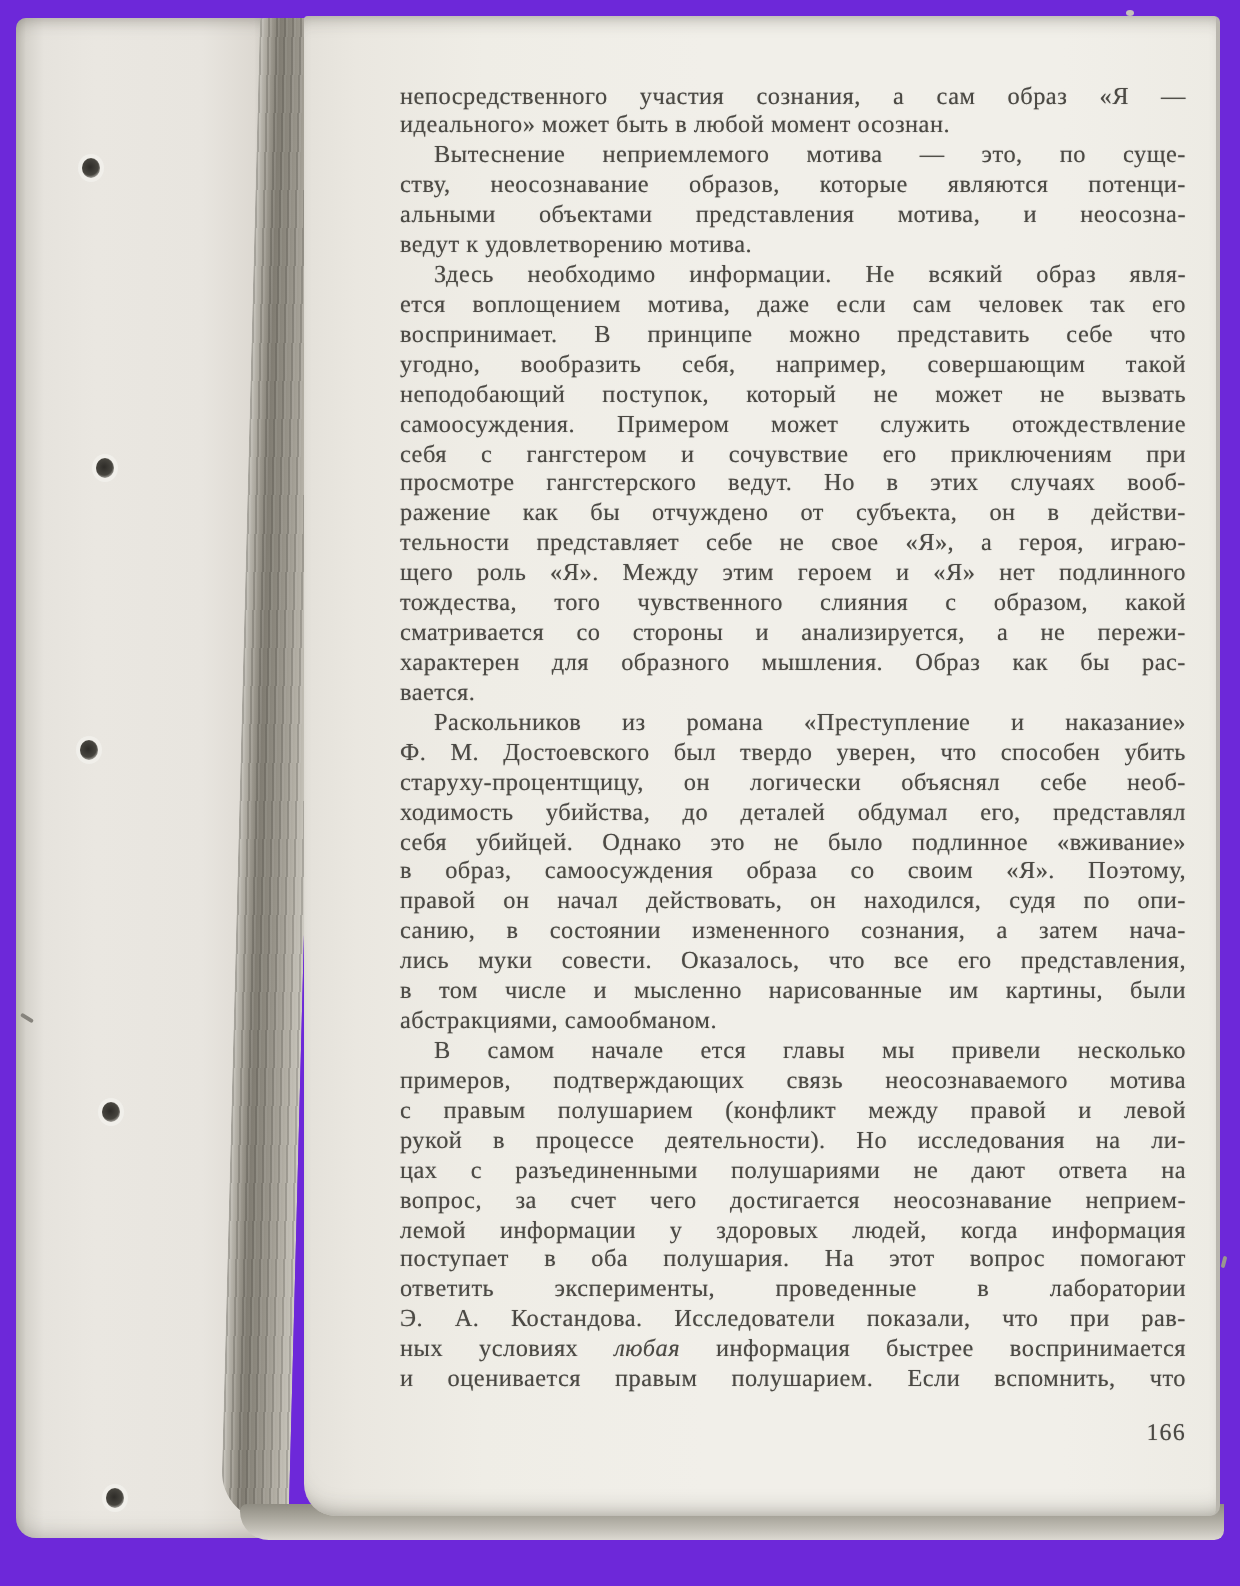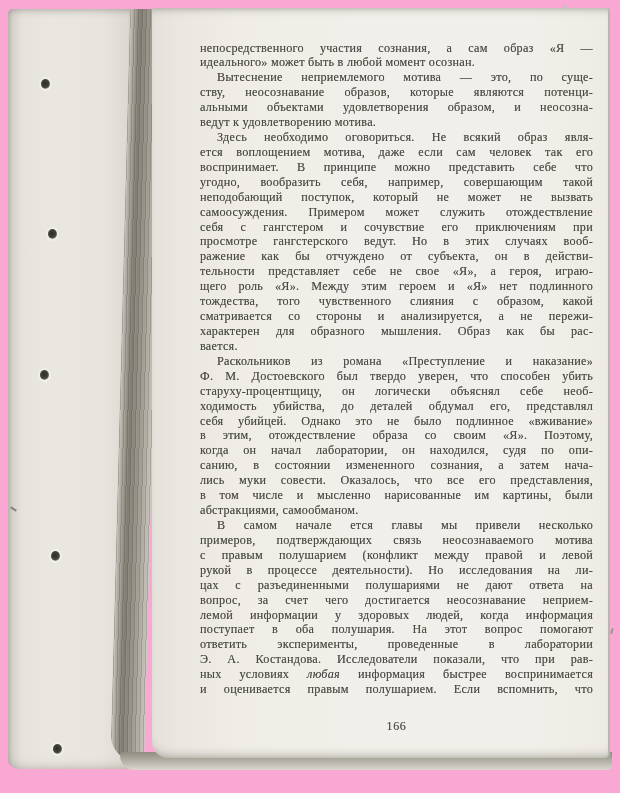--- a/index.html
+++ b/index.html
@@ -2,21 +2,21 @@
 <html lang="ru"><head>
 <meta charset="utf-8">
 <style>
   html,body{margin:0;padding:0;}
   body{
     width:620px;height:793px;
     background:#f8f8f6;
     font-family:"Liberation Serif", serif;
     overflow:hidden;
   }
-  .scene{position:relative;width:620px;height:793px;background:#f9a8d4;}
+  .scene{position:relative;width:620px;height:793px;background:#6d28d9;}
 
   
   .edge-strip{
     position:absolute;left:8px;top:9px;width:124px;height:760px;
     background:linear-gradient(90deg,#bdbab2 0px,#d6d3cc 5px,#e6e3dd 14px,#eae7e1 40px,#e8e5df 75%,#ddd9d2 96%,#d2cfc8 100%);
     border-radius:5px 2px 0 10px;
     box-shadow:inset 0 7px 9px -7px rgba(125,122,114,.75), inset 0 -9px 11px -9px rgba(125,122,114,.55);
   }
   .hole{
     position:absolute;width:9px;height:10px;border-radius:50%;
@@ -76,23 +76,23 @@
   }
   .para{margin:0;}
   .line{
     height:14.93px;line-height:14.93px;
     text-align:justify;text-align-last:justify;text-justify:inter-word;
     white-space:normal;overflow:visible;
   }
   .line.first{text-indent:17px;}
   .line.para-end{text-align-last:left;}
   .page-number{
-    margin-top:22px;
+    margin-top:12px;
     font-size:12px;letter-spacing:.6px;
-    text-align:center;
+    text-align:right;
   }
 </style>
 </head>
 <body>
 
 <div class="scene">
 
   <div class="edge-strip">
     <div class="hole h1"></div>
     <div class="hole h2"></div>
@@ -108,25 +108,25 @@
   <div class="book-page">
     <div class="text-block">
 
       <div class="para">
           <div class="line"><span>непосредственного участия сознания, а сам образ «Я —</span></div>
           <div class="line para-end"><span>идеального» может быть в любой момент осознан.</span></div>
         </div>
         <div class="para">
           <div class="line first"><span>Вытеснение неприемлемого мотива — это, по суще-</span></div>
           <div class="line"><span>ству, неосознавание образов, которые являются потенци-</span></div>
-          <div class="line"><span>альными объектами удовлетворения образом, и неосозна-</span></div>
+          <div class="line"><span>альными объектами представления мотива, и неосозна-</span></div>
           <div class="line para-end"><span>ведут к удовлетворению мотива.</span></div>
         </div>
         <div class="para">
-          <div class="line first"><span>Здесь необходимо оговориться. Не всякий образ явля-</span></div>
+          <div class="line first"><span>Здесь необходимо информации. Не всякий образ явля-</span></div>
           <div class="line"><span>ется воплощением мотива, даже если сам человек так его</span></div>
           <div class="line"><span>воспринимает. В принципе можно представить себе что</span></div>
           <div class="line"><span>угодно, вообразить себя, например, совершающим такой</span></div>
           <div class="line"><span>неподобающий поступок, который не может не вызвать</span></div>
           <div class="line"><span>самоосуждения. Примером может служить отождествление</span></div>
           <div class="line"><span>себя с гангстером и сочувствие его приключениям при</span></div>
           <div class="line"><span>просмотре гангстерского ведут. Но в этих случаях вооб-</span></div>
           <div class="line"><span>ражение как бы отчуждено от субъекта, он в действи-</span></div>
           <div class="line"><span>тельности представляет себе не свое «Я», а героя, играю-</span></div>
           <div class="line"><span>щего роль «Я». Между этим героем и «Я» нет подлинного</span></div>
@@ -134,22 +134,22 @@
           <div class="line"><span>сматривается со стороны и анализируется, а не пережи-</span></div>
           <div class="line"><span>характерен для образного мышления. Образ как бы рас-</span></div>
           <div class="line para-end"><span>вается.</span></div>
         </div>
         <div class="para">
           <div class="line first"><span>Раскольников из романа «Преступление и наказание»</span></div>
           <div class="line"><span>Ф. М. Достоевского был твердо уверен, что способен убить</span></div>
           <div class="line"><span>старуху-процентщицу, он логически объяснял себе необ-</span></div>
           <div class="line"><span>ходимость убийства, до деталей обдумал его, представлял</span></div>
           <div class="line"><span>себя убийцей. Однако это не было подлинное «вживание»</span></div>
-          <div class="line"><span>в этим, отождествление образа со своим «Я». Поэтому,</span></div>
-          <div class="line"><span>когда он начал лаборатории, он находился, судя по опи-</span></div>
+          <div class="line"><span>в образ, самоосуждения образа со своим «Я». Поэтому,</span></div>
+          <div class="line"><span>правой он начал действовать, он находился, судя по опи-</span></div>
           <div class="line"><span>санию, в состоянии измененного сознания, а затем нача-</span></div>
           <div class="line"><span>лись муки совести. Оказалось, что все его представления,</span></div>
           <div class="line"><span>в том числе и мысленно нарисованные им картины, были</span></div>
           <div class="line para-end"><span>абстракциями, самообманом.</span></div>
         </div>
         <div class="para">
           <div class="line first"><span>В самом начале ется главы мы привели несколько</span></div>
           <div class="line"><span>примеров, подтверждающих связь неосознаваемого мотива</span></div>
           <div class="line"><span>с правым полушарием (конфликт между правой и левой</span></div>
           <div class="line"><span>рукой в процессе деятельности). Но исследования на ли-</span></div>

